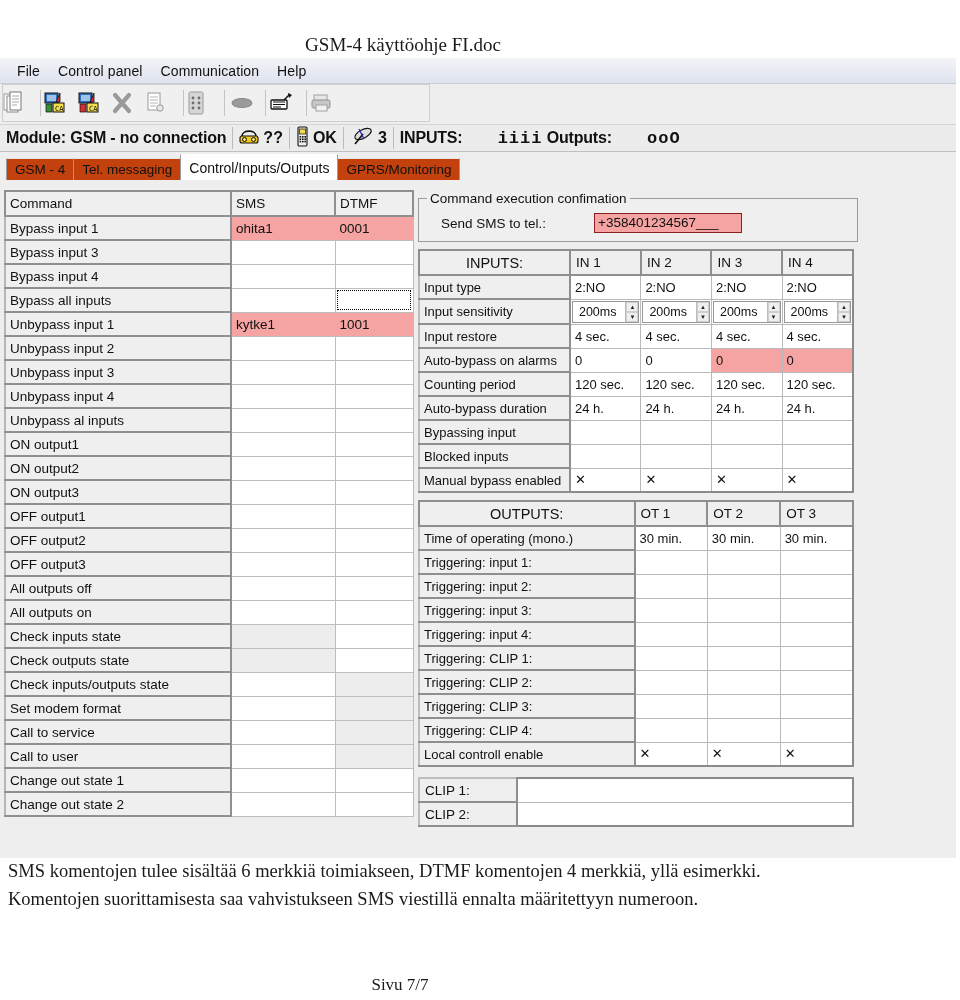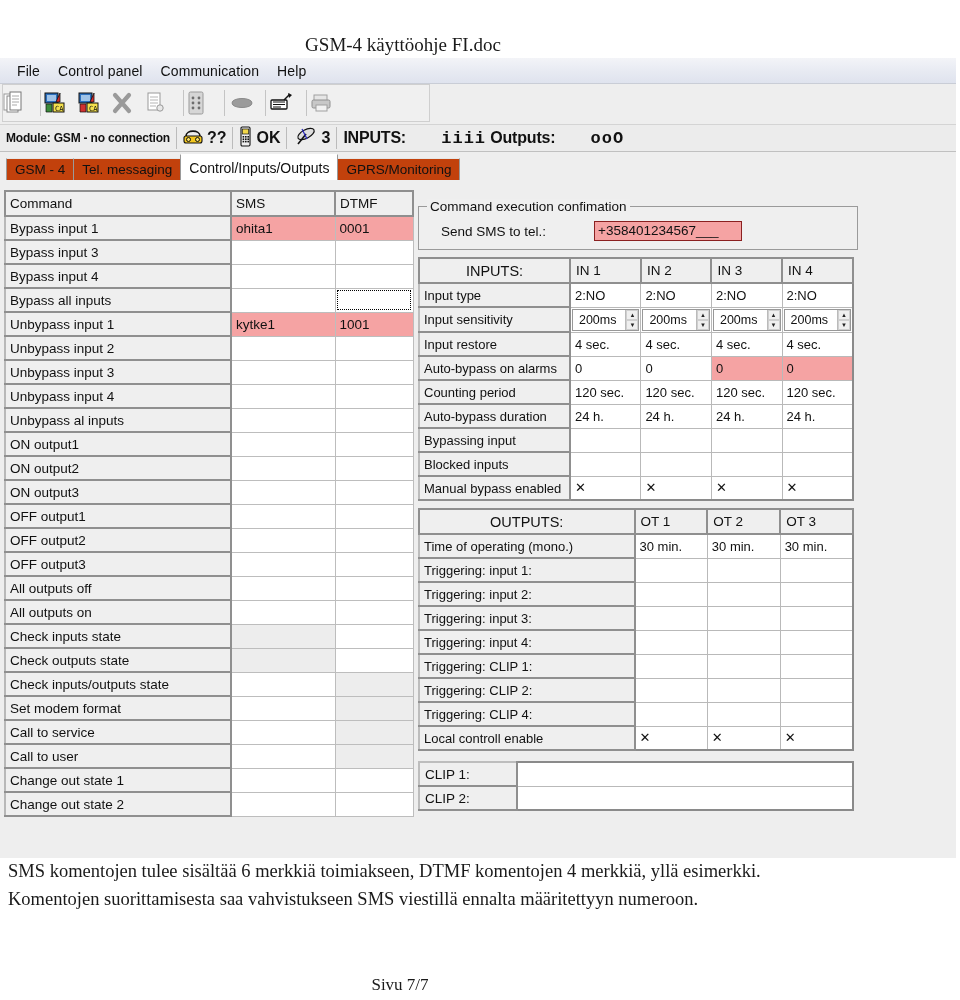--- a/index.html
+++ b/index.html
@@ -73,21 +73,21 @@
   
   .statusbar {
     position: absolute; top: 66px; left: 0;
     width: 956px; height: 28px;
     background: #ececec;
     border-top: 1px solid #d4d4d4;
     border-bottom: 1px solid #c0c0c0;
     display: flex; align-items: center;
   }
   .module-label {
-    font-size: 12px; font-weight: 600; color: #111;
+    font-size: 16px; font-weight: 600; color: #111;
     padding-left: 6px; white-space: nowrap;
     letter-spacing: -.2px;
   }
   .st-sep { width: 1px; height: 22px; background: #bbb; margin: 0 6px; }
   .st-group { display: flex; align-items: center; gap: 4px; }
   .st-text { font-size: 16px; color: #111; font-weight: 600; }
   .io-label {
     font-size: 16px; font-weight: 700; color: #111;
     letter-spacing: -.2px; white-space: nowrap;
   }
@@ -170,21 +170,21 @@
     height: 25px;
   }
   .cell-hl  { background: #f5a3a3 !important; }
   .cell-dim { background: #ededed !important; }
   .cell-focus {
     outline: 1px dotted #000;
     outline-offset: -3px;
   }
 
   
-  .right-panel { position: absolute; top: 12px; left: 418px; width: 440px; }
+  .right-panel { position: absolute; top: 4px; left: 418px; width: 440px; }
 
   .groupbox {
     position: relative;
     margin-top: 14px;
     border: 1px solid #9a9a9a;
     background: #efefef;
     padding: 10px 8px 8px 8px;
     height: 44px;
   }
   .groupbox > .gb-title {
@@ -786,20 +786,26 @@
                 <td class="ot-w"></td>
                 <td class="ot-w"></td>
               </tr>
               <tr>
                 <td class="rowhdr rowhdr-ot">Triggering: CLIP 2:</td>
                 <td class="ot-w"></td>
                 <td class="ot-w"></td>
                 <td class="ot-w"></td>
               </tr>
               <tr>
+                <td class="rowhdr rowhdr-ot">Triggering: CLIP 3:</td>
+                <td class="ot-w"></td>
+                <td class="ot-w"></td>
+                <td class="ot-w"></td>
+              </tr>
+              <tr>
                 <td class="rowhdr rowhdr-ot">Triggering: CLIP 4:</td>
                 <td class="ot-w"></td>
                 <td class="ot-w"></td>
                 <td class="ot-w"></td>
               </tr>
               <tr>
                 <td class="rowhdr rowhdr-ot">Local controll enable</td>
                 <td class="ot-w xmark">✕</td>
                 <td class="ot-w xmark">✕</td>
                 <td class="ot-w xmark">✕</td>

